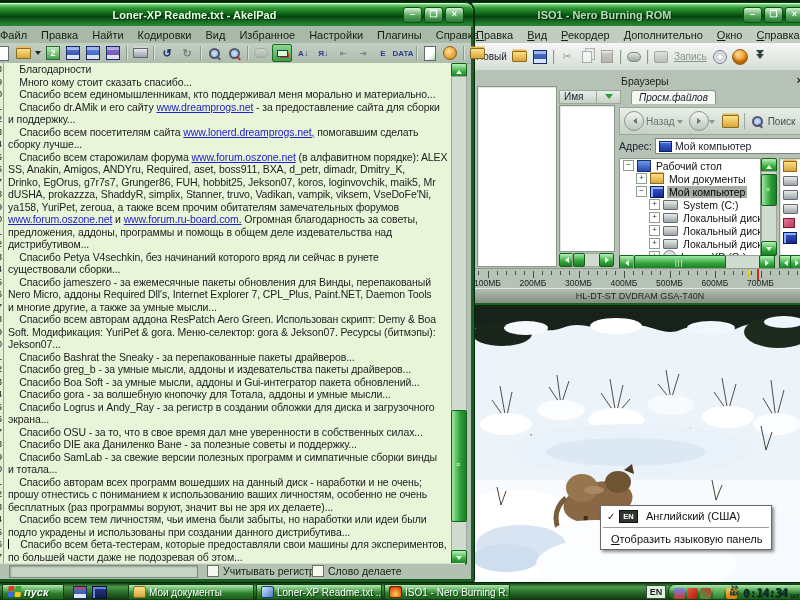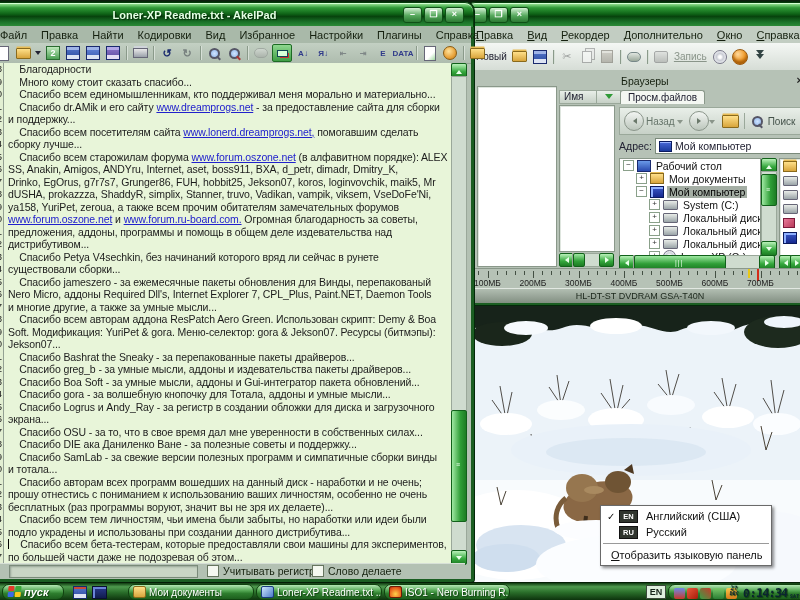--- a/index.html
+++ b/index.html
@@ -148,21 +148,21 @@
             font-size:11px;color:#111;padding:2px 0;}
   .lrow{display:flex;align-items:center;height:16px;padding:0 6px;}
   .lcheck{width:12px;flex:none;font-size:10px;}
   .lbadge{width:17px;height:11px;flex:none;background:#30352e;color:#fff;font-size:7.5px;font-weight:bold;
           text-align:center;line-height:11px;margin-right:8px;border:1px solid #111;}
   .lsep{height:1px;background:#9a9a9a;margin:3px 2px;}
 
   
   #taskbar{position:absolute;left:0;bottom:0;width:800px;height:17px;
            background:linear-gradient(180deg,#0e3a0f 0%,#4e9a4e 22%,#2a6e2a 55%,#0d330d 100%);border-top:1px solid #051f06;}
-  .pill{position:absolute;top:1px;height:14px;border-radius:7px;border:1px solid #10420f;
+  .pill{position:absolute;top:1px;height:14px;border-radius:1px;border:1px solid #10420f;
         background:linear-gradient(180deg,#b4e8b4 0%,#55a855 40%,#2e7e2e 60%,#1d5e1d 100%);
         display:flex;align-items:center;overflow:hidden;color:#fff;font-size:10px;text-shadow:1px 1px 1px #123f12;}
   .flag{width:13px;height:12px;flex:none;margin:0 3px 0 5px;transform:skewX(-6deg);display:grid;
         grid-template-columns:6px 6px;grid-template-rows:5px 5px;gap:1px;}
   .flag b{border-radius:1px;}
   .wicon{width:11px;height:10px;flex:none;margin:0 3px 0 4px;border-radius:2px;}
   .w-folder{background:linear-gradient(#ffe08a,#d8a53c);border:1px solid #8a6a1c;}
   .w-akelpad{background:linear-gradient(135deg,#cfe8ff,#4a7ac8);border:1px solid #1a3a7e;}
   .w-nero{background:radial-gradient(circle at 50% 70%,#ffd24a,#e85a1a 70%,#a82a0a);border:1px solid #6e1a05;}
   .trayico{width:11px;height:11px;position:absolute;top:3px;border-radius:2px;}
@@ -214,20 +214,21 @@
       <path d="M120 216 l-2 16 M140 218 l2 14" stroke="#3f2e1c" stroke-width="4"></path>
       <path d="M100 198 C90 206,88 218,92 228" stroke="#7a5c3a" stroke-width="5" fill="none"></path>
       <ellipse cx="128" cy="190" rx="10" ry="4" fill="#a98a60"></ellipse>
     </g>
     <ellipse cx="130" cy="230" rx="42" ry="10" fill="#fcfdff"></ellipse>
     <ellipse cx="170" cy="264" rx="100" ry="30" fill="#fbfdff"></ellipse>
   </svg>
 
   <div class="win" style="left:466px;top:2px;width:342px;height:300px;">
     <div class="tbar inactive">
+      <div class="title">ISO1 - Nero Burning ROM</div>
       <div class="caps">
         <div class="cap">–</div>
         <div class="cap">❐</div>
         <div class="cap">×</div>
       </div>
     </div>
     <div class="menubar" id="nero-menu" style="top:24px;height:17px;background:#c2cdc2;">
         <div class="mi"><u>П</u>равка</div>
         <div class="mi"><u>В</u>ид</div>
         <div class="mi"><u>Р</u>екордер</div>
@@ -273,21 +274,21 @@
       <div class="sb-track" style="left:13px;top:163px;width:26px;height:12px;"></div>
       <div class="sb-thumb h" style="left:14px;top:163px;width:10px;height:12px;"></div>
       <div class="sb-btn" style="left:40px;top:163px;width:13px;height:12px;">
           <i class="arr a-r"></i>
         </div>
     </div>
 
     <div class="abs" style="left:148px;top:72px;width:194px;height:194px;">
       <div class="phead" style="left:4px;top:1px;">Браузеры</div>
       <div class="abs" style="right:8px;top:0;font-size:11px;font-weight:bold;color:#222;">×</div>
-      <div class="tab abs" style="left:3px;top:16px;">
+      <div class="tab abs" style="left:14px;top:16px;font-style:italic;">
         <span>Просм.файлов</span>
       </div>
       <div class="navbar" style="left:2px;top:33px;right:2px;height:26px;">
         <div class="navcirc">
             <i class="arr a-l" style="left:5px;top:6px;border-right-color:#6a786a;"></i>
           </div>
         <span class="navlbl">Назад</span>
         <i class="ddarrow"></i>
         <div class="navcirc">
             <i class="arr a-r" style="left:7px;top:6px;border-left-color:#6a786a;"></i>
@@ -520,21 +521,21 @@
         <div class="trow">
           <div class="ln">114</div>
           <div class="tl">сборку лучше...</div>
         </div>
         <div class="trow">
           <div class="ln">115</div>
           <div class="tl">    Спасибо всем старожилам форума <span class="lnk">www.forum.oszone.net</span> (в алфавитном порядке): ALEX</div>
         </div>
         <div class="trow">
           <div class="ln">116</div>
-          <div class="tl">SS, Anakin, Amigos, ANDYru, Internet, aset, boss911, BXA, d_petr, dimadr, Dmitry_K,</div>
+          <div class="tl">SS, Anakin, Amigos, ANDYru, Required, aset, boss911, BXA, d_petr, dimadr, Dmitry_K,</div>
         </div>
         <div class="trow">
           <div class="ln">117</div>
           <div class="tl">Drinko, EgOrus, g7r7s7, Grunger86, FUH, hobbit25, Jekson07, koros, loginvovchik, maik5, Mr</div>
         </div>
         <div class="trow">
           <div class="ln">118</div>
           <div class="tl">dUSHA, prokazzza, ShaddyR, simplix, Stanner, truvo, Vadikan, vampik, viksem, VseDoFe'Ni,</div>
         </div>
         <div class="trow">
@@ -676,25 +677,20 @@
       </span>
     </div>
   </div>
 
   <div id="langmenu" style="left:600px;top:505px;width:170px;">
     <div id="lang-items">
         <div class="lrow">
           <div class="lcheck">✓</div>
           <div class="lbadge">EN</div>
           <div>Английский (США)</div>
-        </div>
-        <div class="lrow">
-          <div class="lcheck"></div>
-          <div class="lbadge">RU</div>
-          <div>Русский</div>
         </div>
       </div>
     <div class="lsep"></div>
     <div class="lrow" id="lang-footer" style="padding-left:10px;"><u>О</u>тобразить языковую панель</div>
   </div>
 
   <div id="taskbar">
     <div class="pill" style="left:2px;width:60px;font-weight:bold;font-style:italic;font-size:11px;">
       <span class="flag">
         <b style="background:#e33a2a;"></b>

